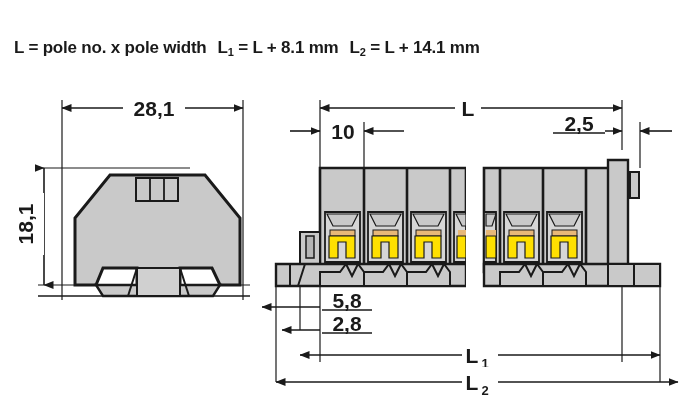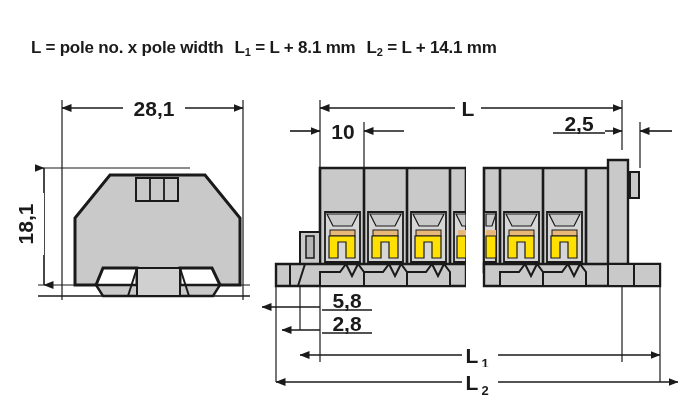--- a/index.html
+++ b/index.html
@@ -1,20 +1,20 @@
 <!DOCTYPE html>
 <html><head>
 <meta charset="utf-8">
 <style>
   html,body{margin:0;padding:0;background:#fff;}
   body{width:697px;height:413px;position:relative;overflow:hidden;
        font-family:"Liberation Sans",sans-serif;color:#1a1a1a;}
 
   #headline{
-    position:absolute;left:31px;top:38px;
+    position:absolute;left:14px;top:38px;
     font-size:17px;font-weight:bold;letter-spacing:-0.2px;
     white-space:nowrap;color:#1a1a1a;
   }
   #headline .sub{font-size:11px;vertical-align:-3px;}
   #headline .gap{display:inline-block;width:11px;}
 
   svg#drawing{position:absolute;left:0;top:0;}
   .dimtxt{font-family:"Liberation Sans",sans-serif;font-size:21px;
           font-weight:bold;fill:#1a1a1a;}
   .dimtxt-sm{font-family:"Liberation Sans",sans-serif;font-size:13px;

